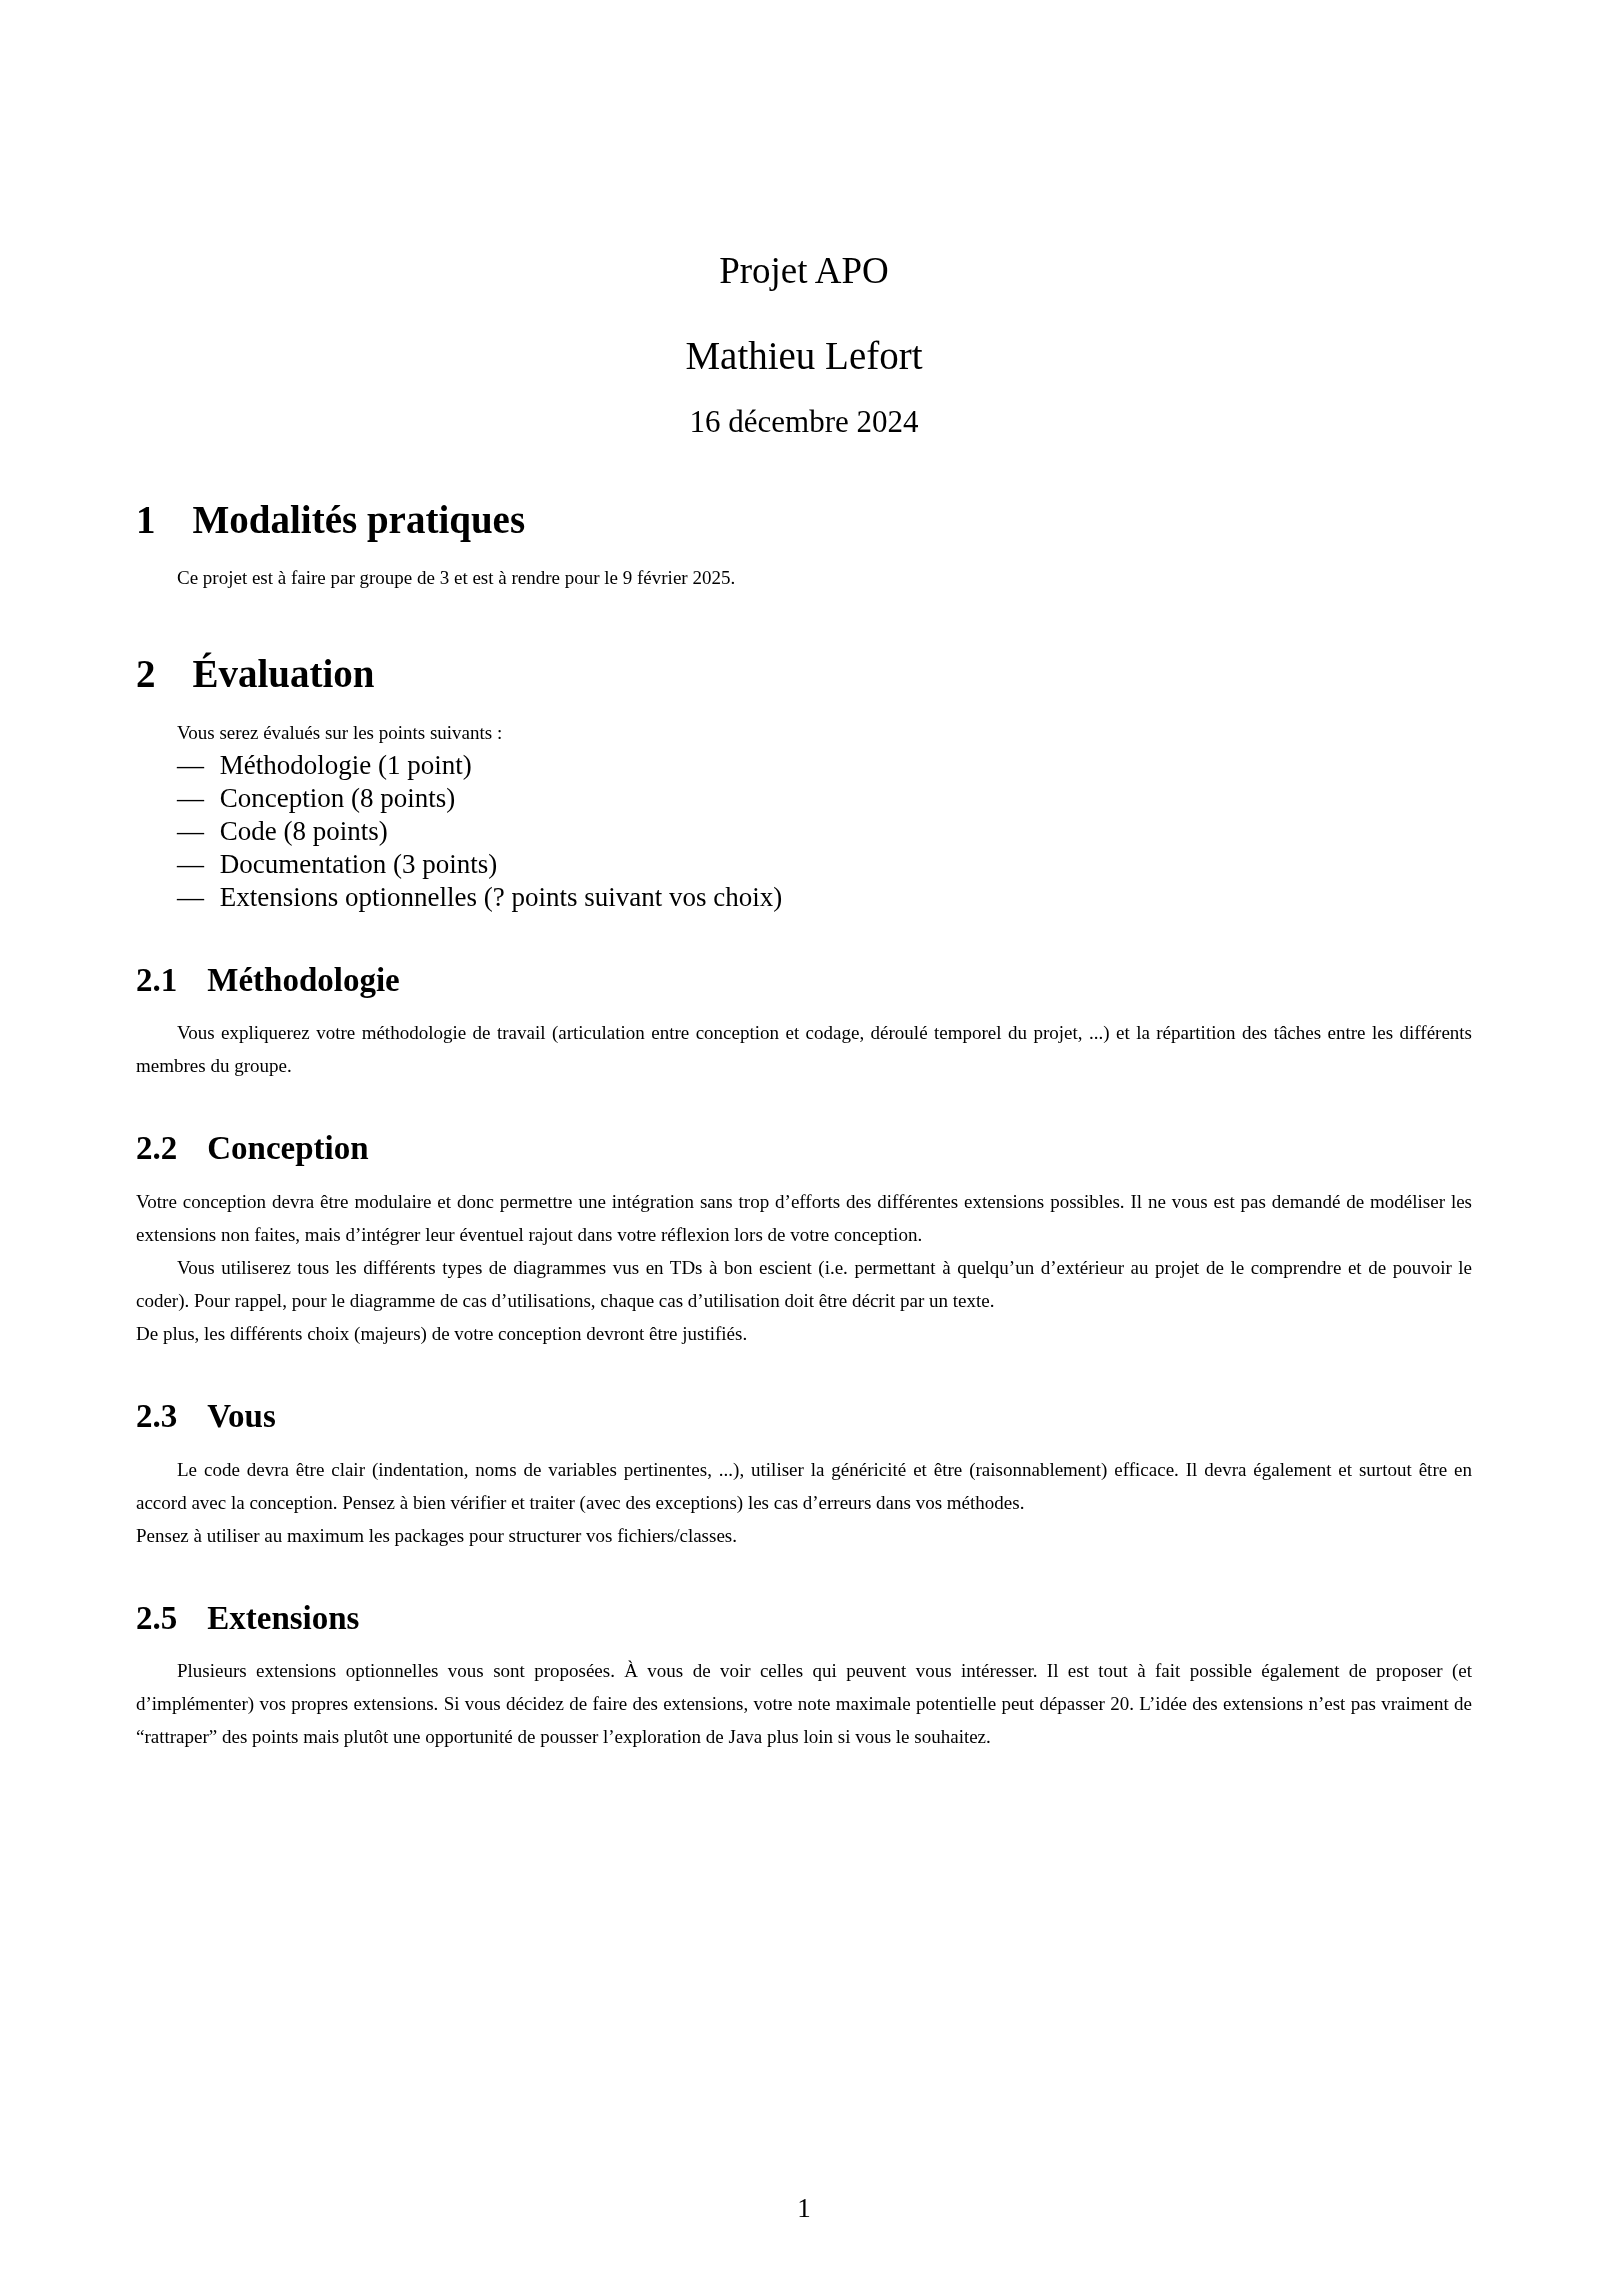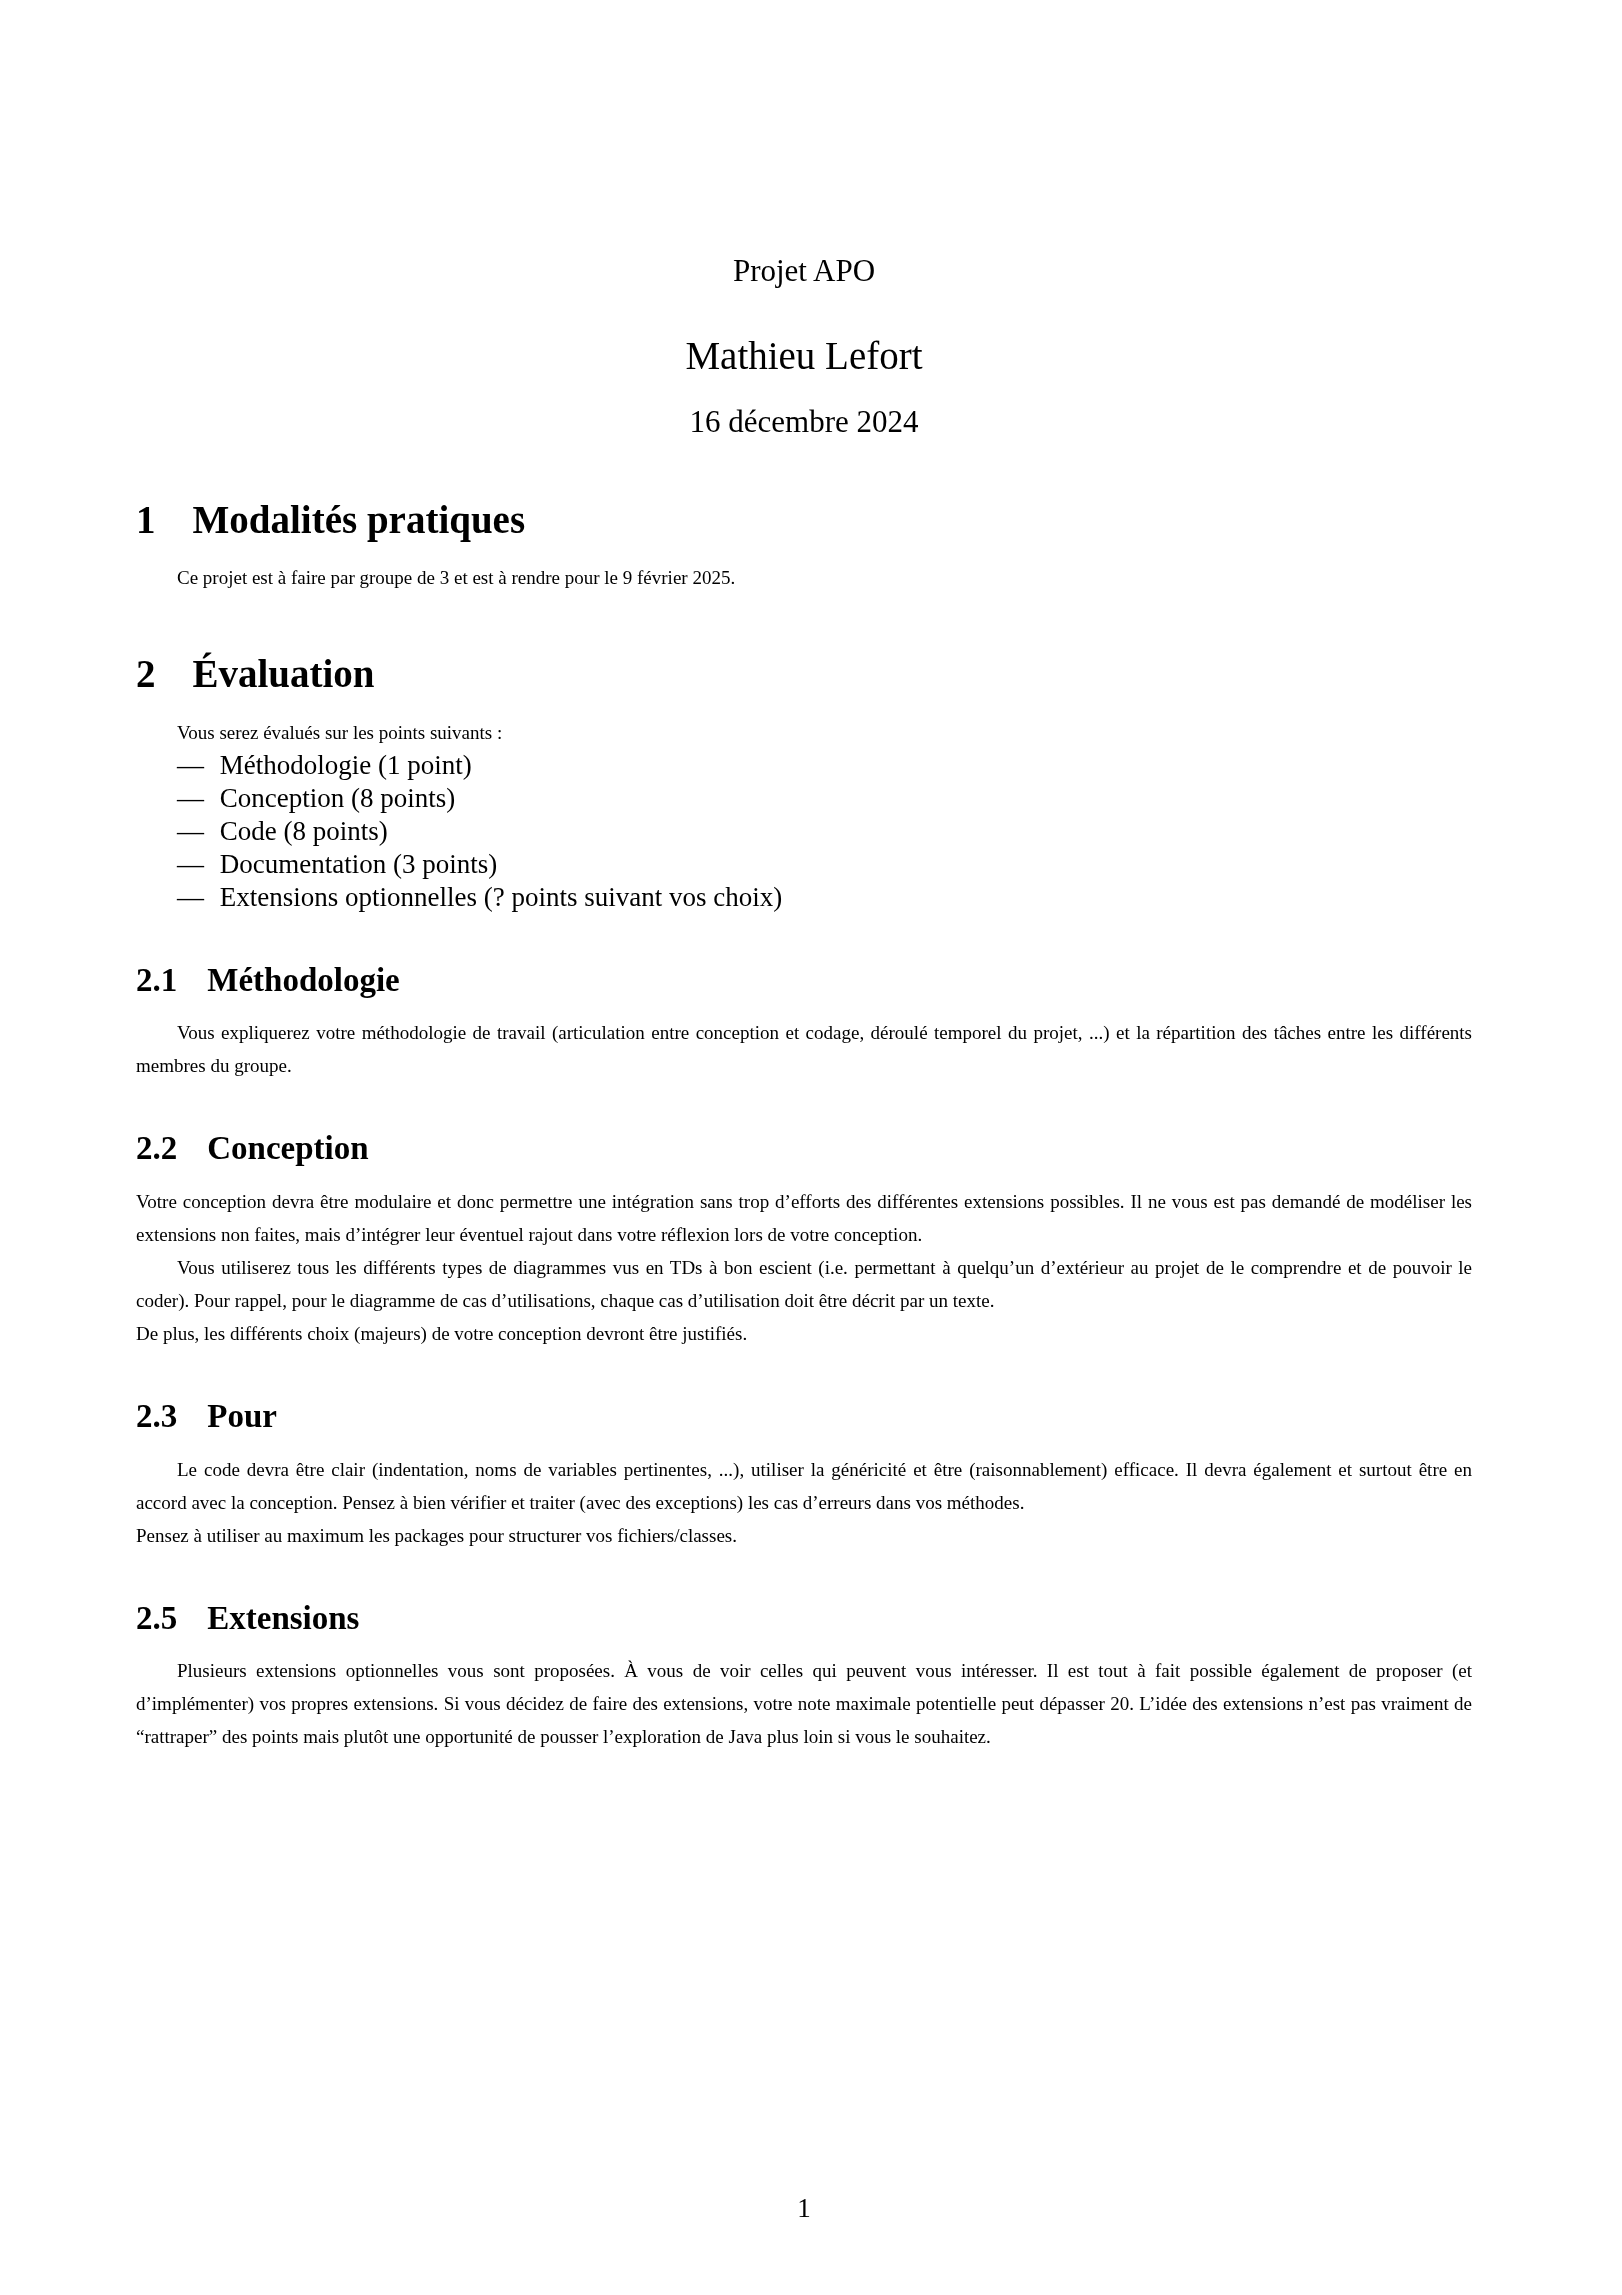--- a/index.html
+++ b/index.html
@@ -19,21 +19,21 @@
   .content {
     margin: 0 151px 0 136px; 
   }
   
   .titleblock {
     text-align: center;
     padding-top: 241px;
     margin-bottom: 46px;
   }
   .doctitle {
-    font-size: 31px;
+    font-size: 37px;
     line-height: 60px;
     font-weight: normal;
   }
   .author {
     font-size: 39px;
     line-height: 37px;
     margin-top: 36px;
   }
   .docdate {
     font-size: 31px;
@@ -150,21 +150,21 @@
       <h3 class="subsection-heading">
         <span class="num">2.2</span><span>Conception</span>
       </h3>
       <p class="body-par">Votre conception devra être modulaire et donc permettre une intégration sans trop d’efforts des différentes extensions possibles. Il ne vous est pas demandé de modéliser les extensions non faites, mais d’intégrer leur éventuel rajout dans votre réflexion lors de votre conception.</p>
       <p class="body-par indent">Vous utiliserez tous les différents types de diagrammes vus en TDs à bon escient (i.e. permettant à quelqu’un d’extérieur au projet de le comprendre et de pouvoir le coder). Pour rappel, pour le diagramme de cas d’utilisations, chaque cas d’utilisation doit être décrit par un texte.</p>
       <p class="body-par">De plus, les différents choix (majeurs) de votre conception devront être justifiés.</p>
     </section>
 
     <section>
       <h3 class="subsection-heading">
-        <span class="num">2.3</span><span>Pour</span>
+        <span class="num">2.3</span><span>Vous</span>
       </h3>
       <p class="body-par indent">Le code devra être clair (indentation, noms de variables pertinentes, ...), utiliser la généricité et être (raisonnablement) efficace. Il devra également et surtout être en accord avec la conception. Pensez à bien vérifier et traiter (avec des exceptions) les cas d’erreurs dans vos méthodes.</p>
       <p class="body-par">Pensez à utiliser au maximum les packages pour structurer vos fichiers/classes.</p>
     </section>
 
 
     <section>
       <h3 class="subsection-heading">
         <span class="num">2.5</span><span>Extensions</span>
       </h3>

